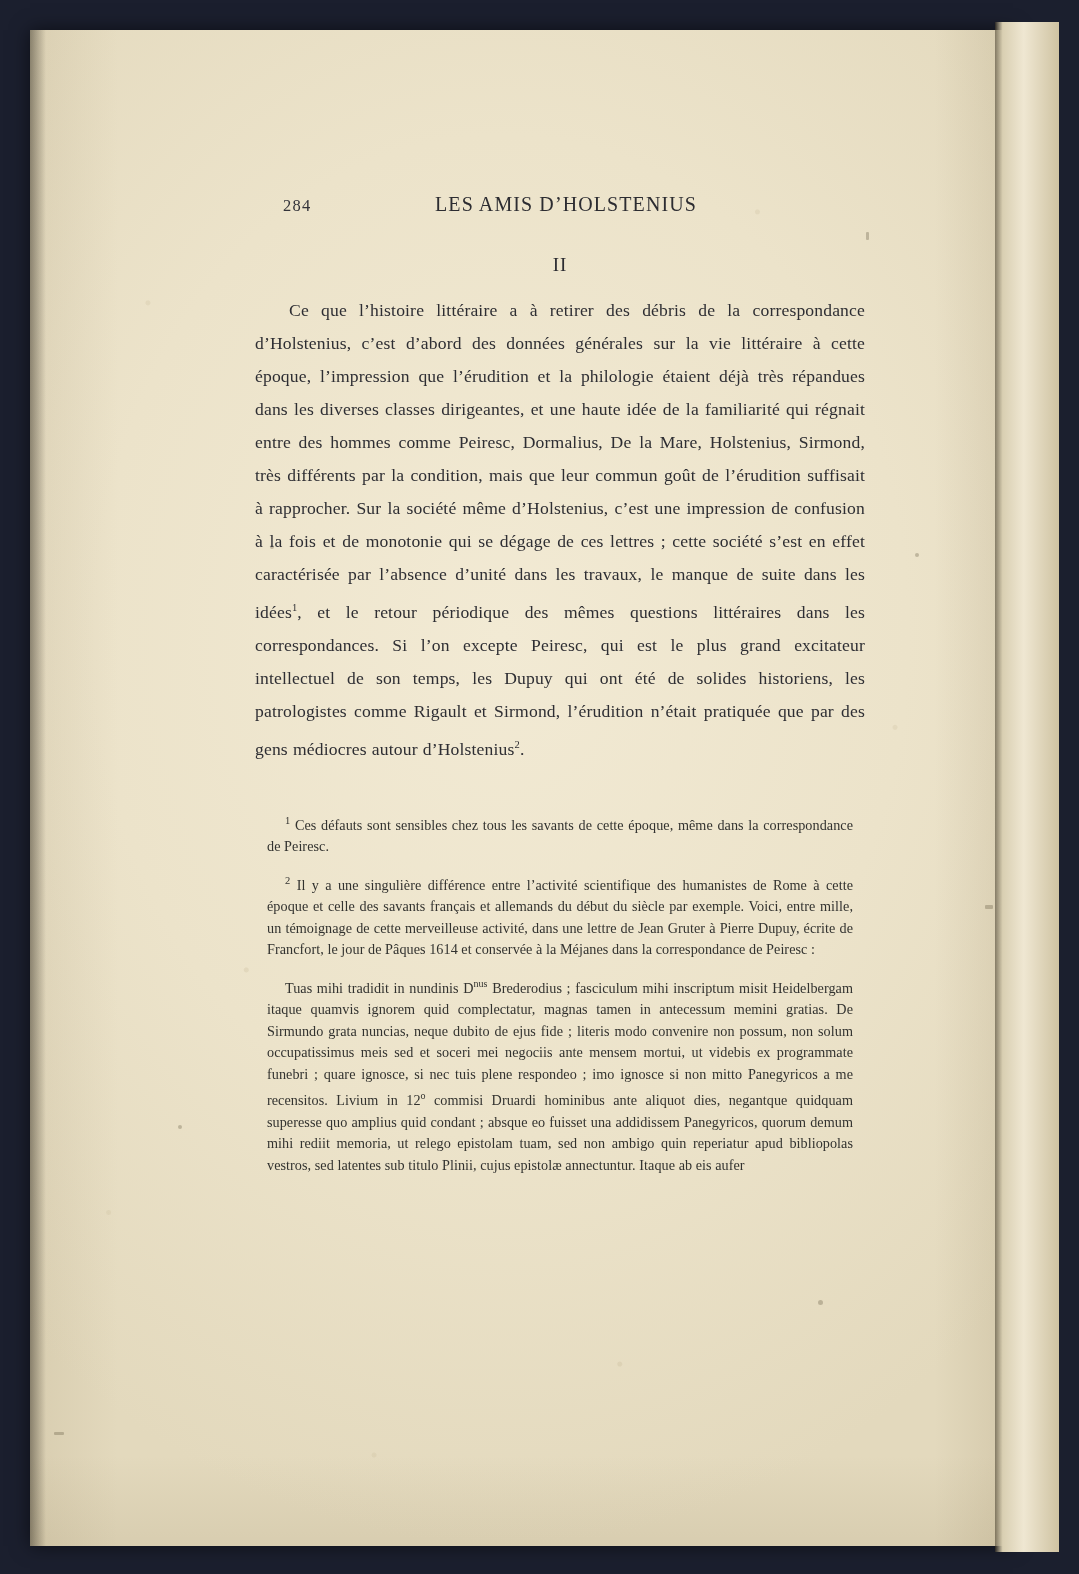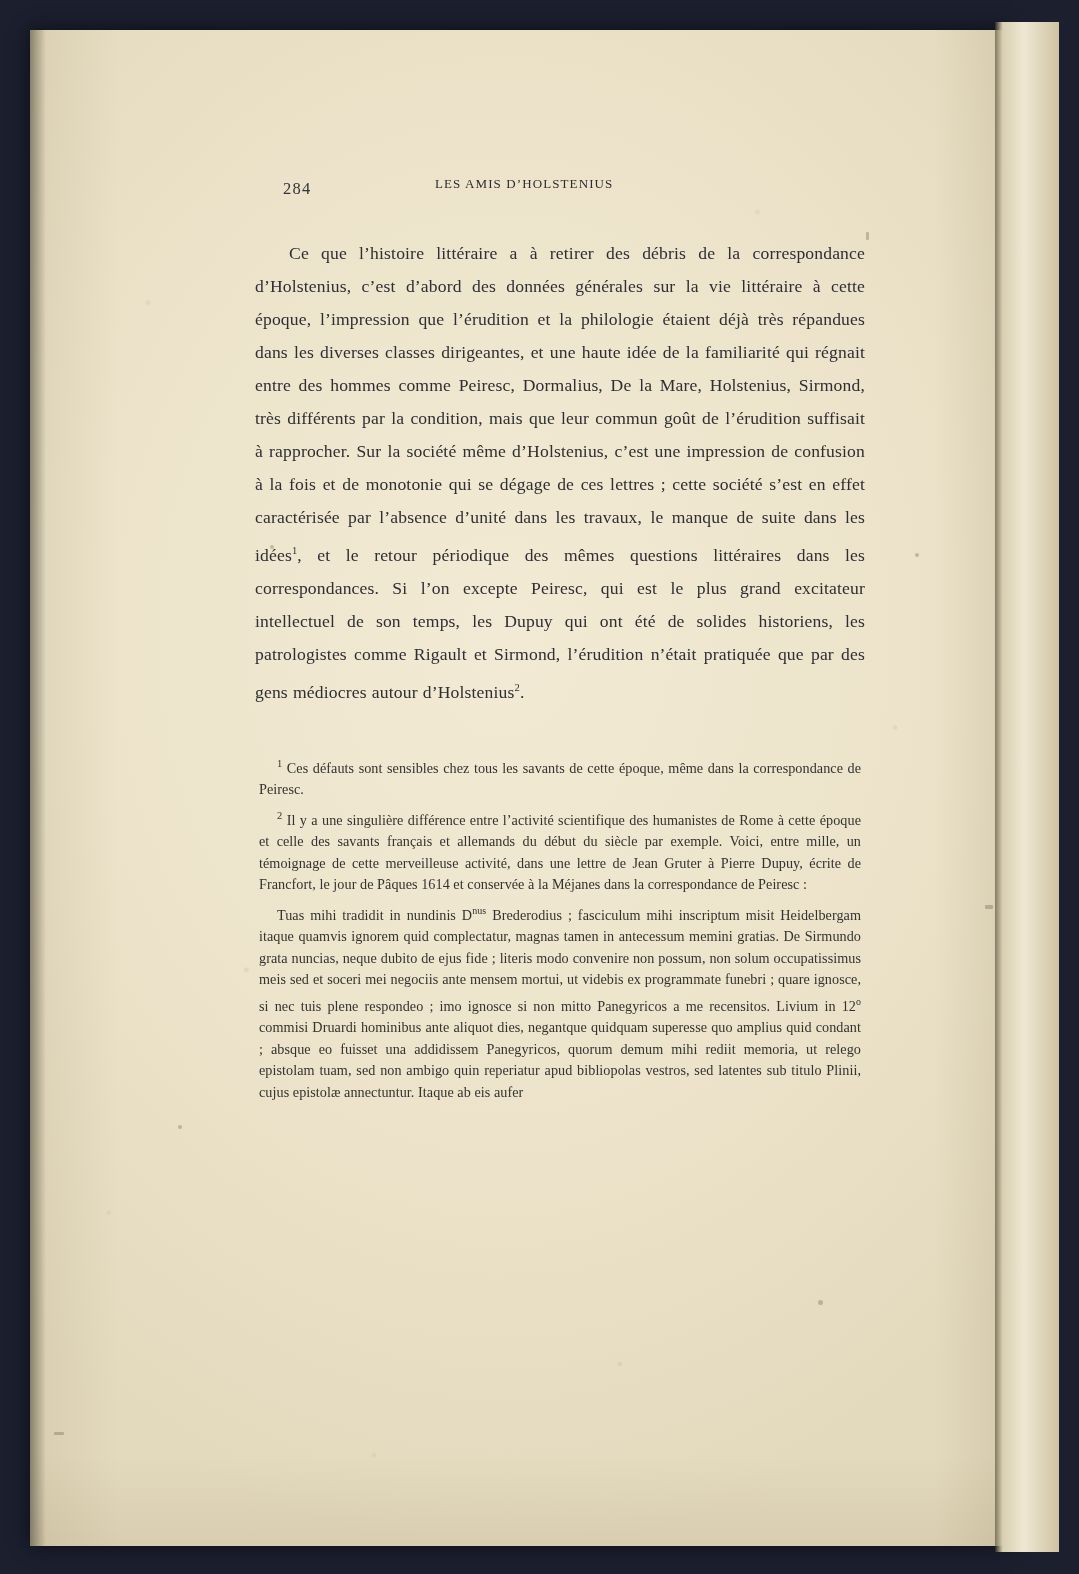--- a/index.html
+++ b/index.html
@@ -65,21 +65,21 @@
     left: 995px;
     top: 22px;
     width: 64px;
     height: 1530px;
     background: linear-gradient(90deg, rgba(60,52,35,0.55) 0%, #d9cfb2 12%, #efe7d2 45%, #cfc3a2 100%);
   }
 
   #text-column {
     position: absolute;
     left: 255px;
-    top: 173px;
+    top: 190px;
     width: 610px;
     color: #2b2b2e;
   }
 
   .header-row {
     position: relative;
     height: 30px;
     margin-bottom: 34px;
   }
   #folio-number {
@@ -87,21 +87,21 @@
     left: 28px;
     top: 6px;
     font-size: 16.5px;
     letter-spacing: 1.2px;
     color: #33333a;
   }
   #running-head {
     position: absolute;
     left: 180px;
     top: 3px;
-    font-size: 13px;
+    font-size: 20px;
     letter-spacing: 1.1px;
     color: #2c2c31;
   }
 
   #section-number {
     text-align: center;
     font-size: 19px;
     letter-spacing: 1px;
     margin: 0 0 18px 0;
     color: #2c2c31;
@@ -120,21 +120,21 @@
 
   #footnote-block {
     margin-top: 44px;
     font-size: 14.2px;
     line-height: 21.6px;
     text-align: justify;
     color: #32322f;
     letter-spacing: 0.05px;
   }
   #footnote-block p {
-    margin: 4px;
+    margin: 12px;
     text-indent: 18px;
   }
   #footnote-block p.quote-start {
     text-indent: 18px;
   }
   sup.fn {
     font-size: 10.5px;
     vertical-align: super;
   }
   .sup-inline {
@@ -166,20 +166,21 @@
 <div class="speck" style="left:818px; top:1300px; width:5px; height:5px;"></div>
 <div class="speck" style="left:178px; top:1125px; width:4px; height:4px;"></div>
 
 <div id="text-column">
 
   <div class="header-row">
     <span id="folio-number">284</span>
     <span id="running-head">LES AMIS D’HOLSTENIUS</span>
   </div>
 
+  <div id="section-number">II</div>
 
   <p id="body-paragraph"><span>Ce que l’histoire littéraire a à retirer des débris de la correspondance d’Holstenius, c’est d’abord des données générales sur la vie littéraire à cette époque, l’impression que l’érudition et la philologie étaient déjà très répandues dans les diverses classes dirigeantes, et une haute idée de la familiarité qui régnait entre des hommes comme Peiresc, Dormalius, De la Mare, Holstenius, Sirmond, très différents par la condition, mais que leur commun goût de l’érudition suffisait à rapprocher. Sur la société même d’Holstenius, c’est une impression de confusion à la fois et de monotonie qui se dégage de ces lettres ; cette société s’est en effet caractérisée par l’absence d’unité dans les travaux, le manque de suite dans les idées</span><sup class="fn">1</sup><span>, et le retour périodique des mêmes questions littéraires dans les correspondances. Si l’on excepte Peiresc, qui est le plus grand excitateur intellectuel de son temps, les Dupuy qui ont été de solides historiens, les patrologistes comme Rigault et Sirmond, l’érudition n’était pratiquée que par des gens médiocres autour d’Holstenius</span><sup class="fn">2</sup><span>.</span></p>
 
   <div id="footnote-block">
     <p><sup class="fn">1</sup> <span>Ces défauts sont sensibles chez tous les savants de cette époque, même dans la correspondance de Peiresc.</span></p>
     <p><sup class="fn">2</sup> <span>Il y a une singulière différence entre l’activité scientifique des humanistes de Rome à cette époque et celle des savants français et allemands du début du siècle par exemple. Voici, entre mille, un témoignage de cette merveilleuse activité, dans une lettre de Jean Gruter à Pierre Dupuy, écrite de Francfort, le jour de Pâques 1614 et conservée à la Méjanes dans la correspondance de Peiresc :</span></p>
     <p class="quote-start"><span>Tuas mihi tradidit in nundinis D</span><span class="sup-inline">nus</span><span> Brederodius ; fasciculum mihi inscriptum misit Heidelbergam itaque quamvis ignorem quid complectatur, magnas tamen in antecessum memini gratias. De Sirmundo grata nuncias, neque dubito de ejus fide ; literis modo convenire non possum, non solum occupatissimus meis sed et soceri mei negociis ante mensem mortui, ut videbis ex programmate funebri ; quare ignosce, si nec tuis plene respondeo ; imo ignosce si non mitto Panegyricos a me recensitos. Livium in 12</span><span class="sup-inline">o</span><span> commisi Druardi hominibus ante aliquot dies, negantque quidquam superesse quo amplius quid condant ; absque eo fuisset una addidissem Panegyricos, quorum demum mihi rediit memoria, ut relego epistolam tuam, sed non ambigo quin reperiatur apud bibliopolas vestros, sed latentes sub titulo Plinii, cujus epistolæ annectuntur. Itaque ab eis aufer</span></p>
   </div>
 
 </div>

